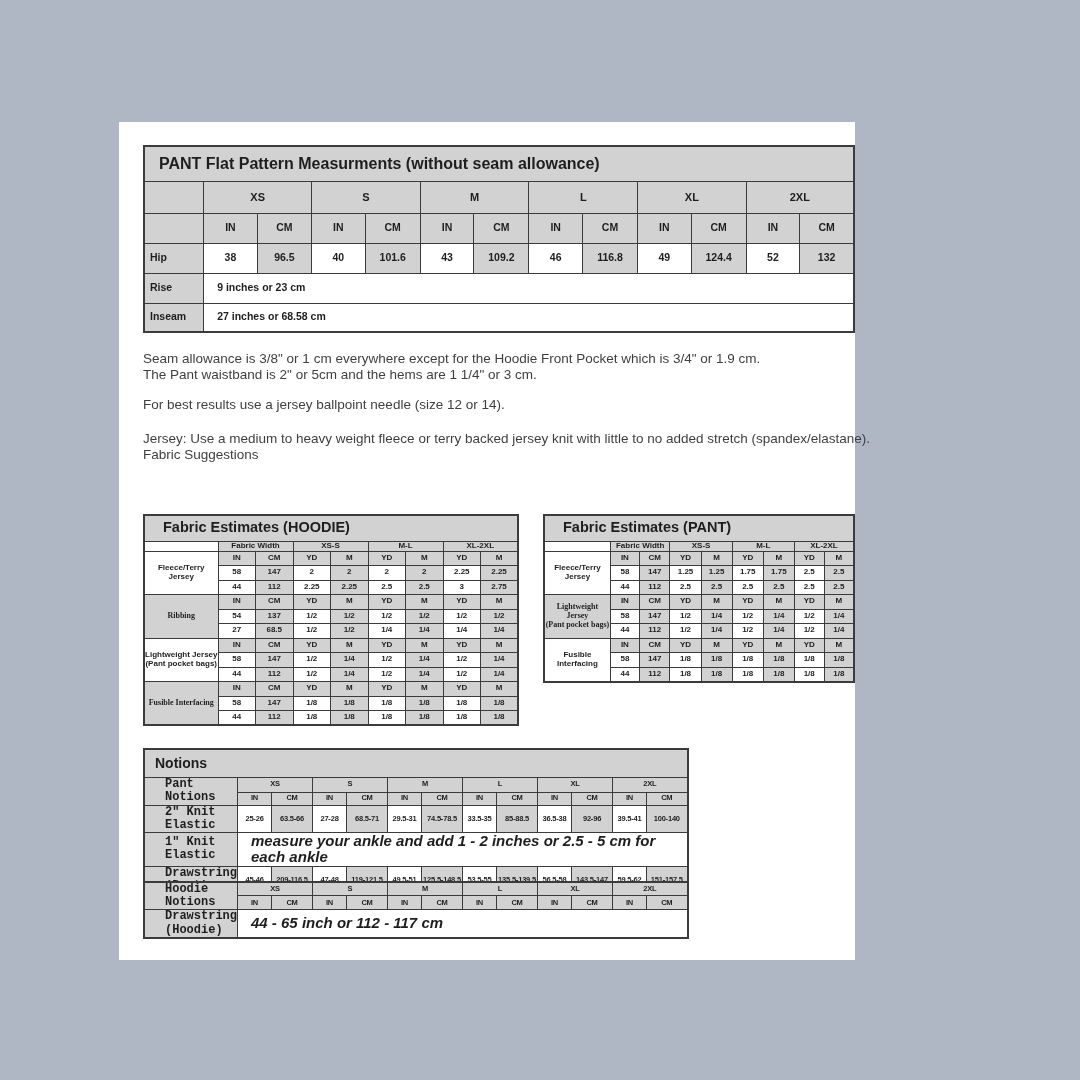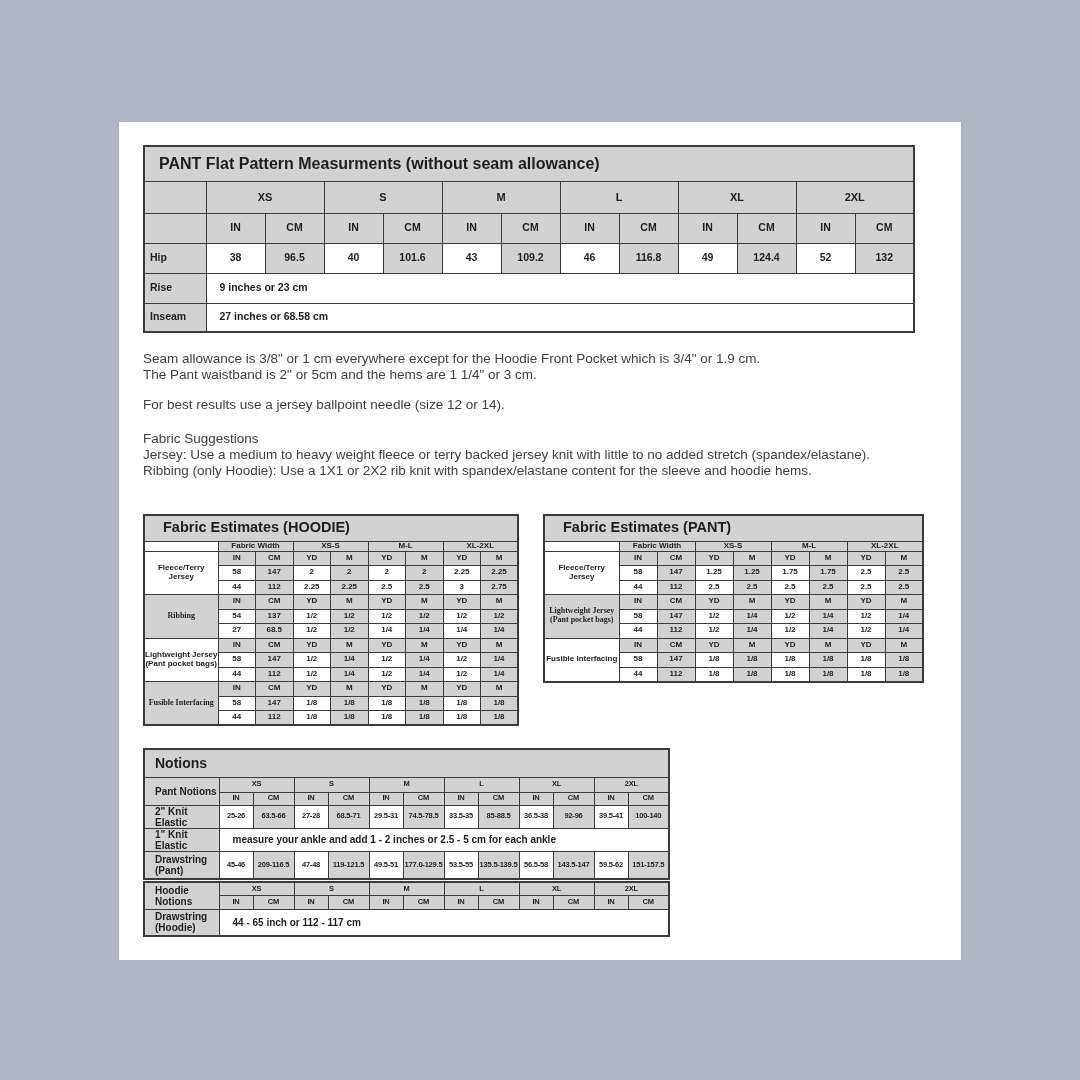--- a/index.html
+++ b/index.html
@@ -1,21 +1,21 @@
 <!DOCTYPE html>
 <html style="--bg: #b0b7c4; --page: #ffffff; --shade: #d2d2d2; --border: #3b3b3b;"><head>
 <meta charset="utf-8">
 <style>
   :root{
     --bg:#b0b7c4; --page:#ffffff; --shade:#d2d2d2; --border:#3b3b3b; --ink:#1e1e1e; --note:#3f3f3f;
   }
   *{box-sizing:border-box;}
   html,body{margin:0;padding:0;}
   body{width:1080px;height:1080px;background:var(--bg);font-family:"Liberation Sans",sans-serif;position:relative;overflow:hidden;}
-  .page{position:absolute;left:119px;top:122px;width:842px;height:838px;background:var(--page);}
+  .page{position:absolute;left:119px;top:122px;width:736px;height:838px;background:var(--page);}
   table{border-collapse:collapse;table-layout:fixed;position:absolute;border:2px solid var(--border);}
   td{border:1px solid var(--border);text-align:center;vertical-align:middle;color:var(--ink);
      padding:0;overflow:hidden;white-space:pre-line;line-height:1.1;}
   td.title{background:var(--shade);text-align:left;font-weight:700;}
   td.hdr{background:var(--shade);font-weight:700;}
   td.lab{background:var(--shade);font-weight:700;text-align:left;padding-left:5px;}
   td.clab{background:var(--shade);font-weight:700;font-family:Liberation Serif, serif;}
   td.wlab{background:var(--page);font-weight:700;}
   td.gry{background:var(--shade);font-weight:700;}
   td.wht{background:var(--page);font-weight:700;}
@@ -43,22 +43,22 @@
   .fab tr td{height:14.5px;}
   .fab tr:nth-child(1) td{height:26px;}
   .fab tr:nth-child(2) td{height:10px;}
   .fab-hoodie{left:24px;top:392px;}
   .fab-pant{left:424px;top:392px;}
 
   
   .not{left:24px;top:626px;}
   .hnot{left:24px;top:759px;}
   .not td,.hnot td{font-size:7.5px;letter-spacing:-0.2px;}
-  .not td.lab,.hnot td.lab{font-size:10px;letter-spacing:0;padding-left:10px;}
-  .not td.span,.hnot td.span{font-size:10px;letter-spacing:0;}
+  .not td.lab,.hnot td.lab{font-size:12px;letter-spacing:0;padding-left:20px;font-family:Liberation Mono, monospace;}
+  .not td.span,.hnot td.span{font-size:15px;letter-spacing:0;font-style:italic;}
   .not td.title{font-size:14px;padding-left:10px;letter-spacing:0;}
   .not tr:nth-child(1) td{height:28px;}
   .not tr:nth-child(2) td{height:15px;}
   .not tr:nth-child(3) td{height:13px;}
   .not tr:nth-child(4) td{height:14px;}
   .not tr:nth-child(5) td{height:14px;}
   .not tr:nth-child(6) td{height:28px;}
   .hnot tr:nth-child(1) td{height:13px;}
   .hnot tr:nth-child(2) td{height:14px;}
   .hnot tr:nth-child(3) td{height:27px;}
@@ -137,23 +137,22 @@
         </tr>
       </tbody>
   </table>
 
   <div class="notes">
     <div>Seam allowance is 3/8" or 1 cm everywhere except for the Hoodie Front Pocket which is 3/4" or 1.9 cm.</div>
     <div>The Pant waistband is 2" or 5cm and the hems are 1 1/4" or 3 cm.</div>
     <div class="gap14"></div>
     <div>For best results use a jersey ballpoint needle (size 12 or 14).</div>
     <div class="gap18"></div>
+    <div>Jersey: Use a medium to heavy weight fleece or terry backed jersey knit with little to no added stretch (spandex/elastane).</div>
     <div>Fabric Suggestions</div>
-    <div>Jersey: Use a medium to heavy weight fleece or terry backed jersey knit with little to no added stretch (spandex/elastane).</div>
-    <div>Ribbing (only Hoodie): Use a 1X1 or 2X2 rib knit with spandex/elastane content for the sleeve and hoodie hems.</div>
   </div>
 
   <table class="fab fab-hoodie">
     <colgroup>
       <col style="width:74px">
       <col style="width:37.5px">
         <col style="width:37.5px">
         <col style="width:37.5px">
         <col style="width:37.5px">
       <col style="width:37.5px">
@@ -483,21 +482,21 @@
           <td colspan="12" class="span">measure your ankle and add 1 - 2 inches or 2.5 - 5 cm for each ankle</td>
         </tr>
         <tr>
           <td class="lab">Drawstring
 (Pant)</td>
           <td class="wht">45-46</td>
           <td class="gry">209-116.5</td>
           <td class="wht">47-48</td>
           <td class="gry">119-121.5</td>
           <td class="wht">49.5-51</td>
-          <td class="gry">177.0-129.5</td>
+          <td class="gry">125.5-148.5</td>
           <td class="wht">53.5-55</td>
           <td class="gry">135.5-139.5</td>
           <td class="wht">56.5-58</td>
           <td class="gry">143.5-147</td>
           <td class="wht">59.5-62</td>
           <td class="gry">151-157.5</td>
         </tr>
       </tbody>
   </table>
 

